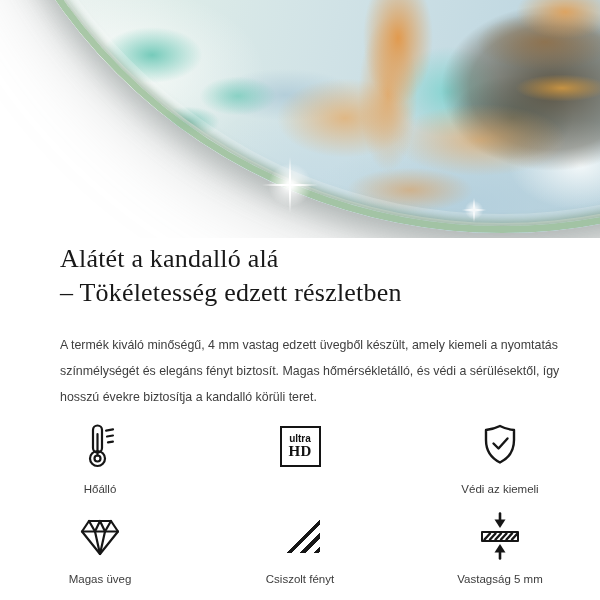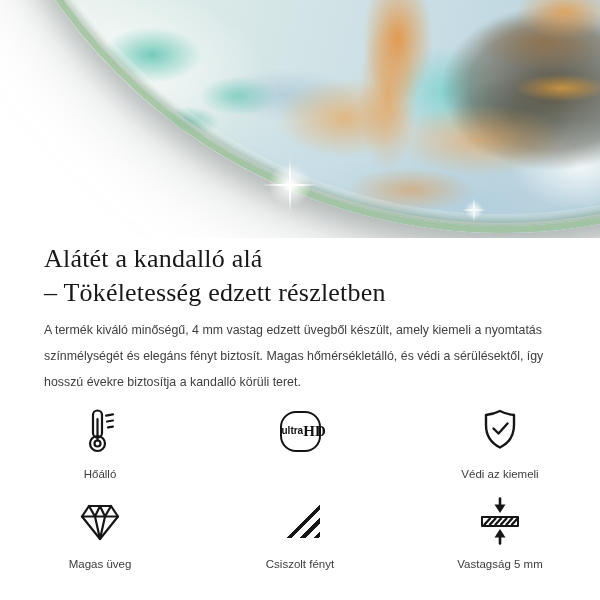--- a/index.html
+++ b/index.html
@@ -47,34 +47,34 @@
                 inset 0 0 0 12px rgba(255,255,255,.22);
   }
   .sparkle{position:absolute;transform:translate(-50%,-50%);
     background:radial-gradient(circle, rgba(255,255,255,.95) 0 8%, rgba(255,255,255,0) 55%);}
   .sparkle::before,.sparkle::after{content:"";position:absolute;left:0;right:0;top:50%;height:2px;margin-top:-1px;
     background:linear-gradient(90deg, rgba(255,255,255,0), #fff 35%, #fff 65%, rgba(255,255,255,0));}
   .sparkle::after{transform:rotate(90deg);}
   .sparkle-1{left:290px;top:185px;width:56px;height:56px;}
   .sparkle-2{left:474px;top:210px;width:24px;height:24px;opacity:.85;}
   
-  .content{padding:0 44px;}
+  .content{padding:0 60px;}
   .title{margin:4px 0 0;font-family:"Liberation Serif","DejaVu Serif",serif;
     font-weight:400;font-size:26px;line-height:34px;color:#181818;letter-spacing:.2px;}
   .title div{white-space:nowrap;}
-  .desc{margin-top:7px;font-size:12.4px;line-height:26px;color:#3e3e3e;}
+  .desc{margin-top:22px;font-size:12.4px;line-height:26px;color:#3e3e3e;}
   .desc div{white-space:nowrap;}
   
   .features{margin-top:12px;display:grid;grid-template-columns:repeat(3,1fr);row-gap:16px;}
   .feature{display:flex;flex-direction:column;align-items:center;}
   .icon-box{height:48px;display:flex;align-items:center;justify-content:center;}
   .feature-label{margin-top:12px;font-size:11.5px;line-height:14px;color:#3c3c3c;text-align:center;}
   svg.ico{stroke:#161616;fill:none;stroke-width:2.2;stroke-linecap:round;stroke-linejoin:round;}
-  .hd-box{width:37px;height:37px;border:2.5px solid #141414;border-radius:16px;
-    display:flex;flex-direction:row;align-items:center;justify-content:space-between;color:#111;}
+  .hd-box{width:37px;height:37px;border:2.5px solid #141414;border-radius:0;
+    display:flex;flex-direction:column;align-items:center;justify-content:center;color:#111;}
   .hd-top{font-size:10px;font-weight:700;line-height:10px;}
   .hd-bottom{font-size:15px;font-weight:800;line-height:15px;letter-spacing:.2px;font-family:Liberation Serif, serif;}
   .stripes{width:40px;height:34px;
     background:repeating-linear-gradient(135deg,#161616 0 4px,transparent 4px 9.5px);
     clip-path:polygon(0 100%,100% 0,100% 100%);}
 </style>
 </head>
 <body>
 
 <div class="hero">

